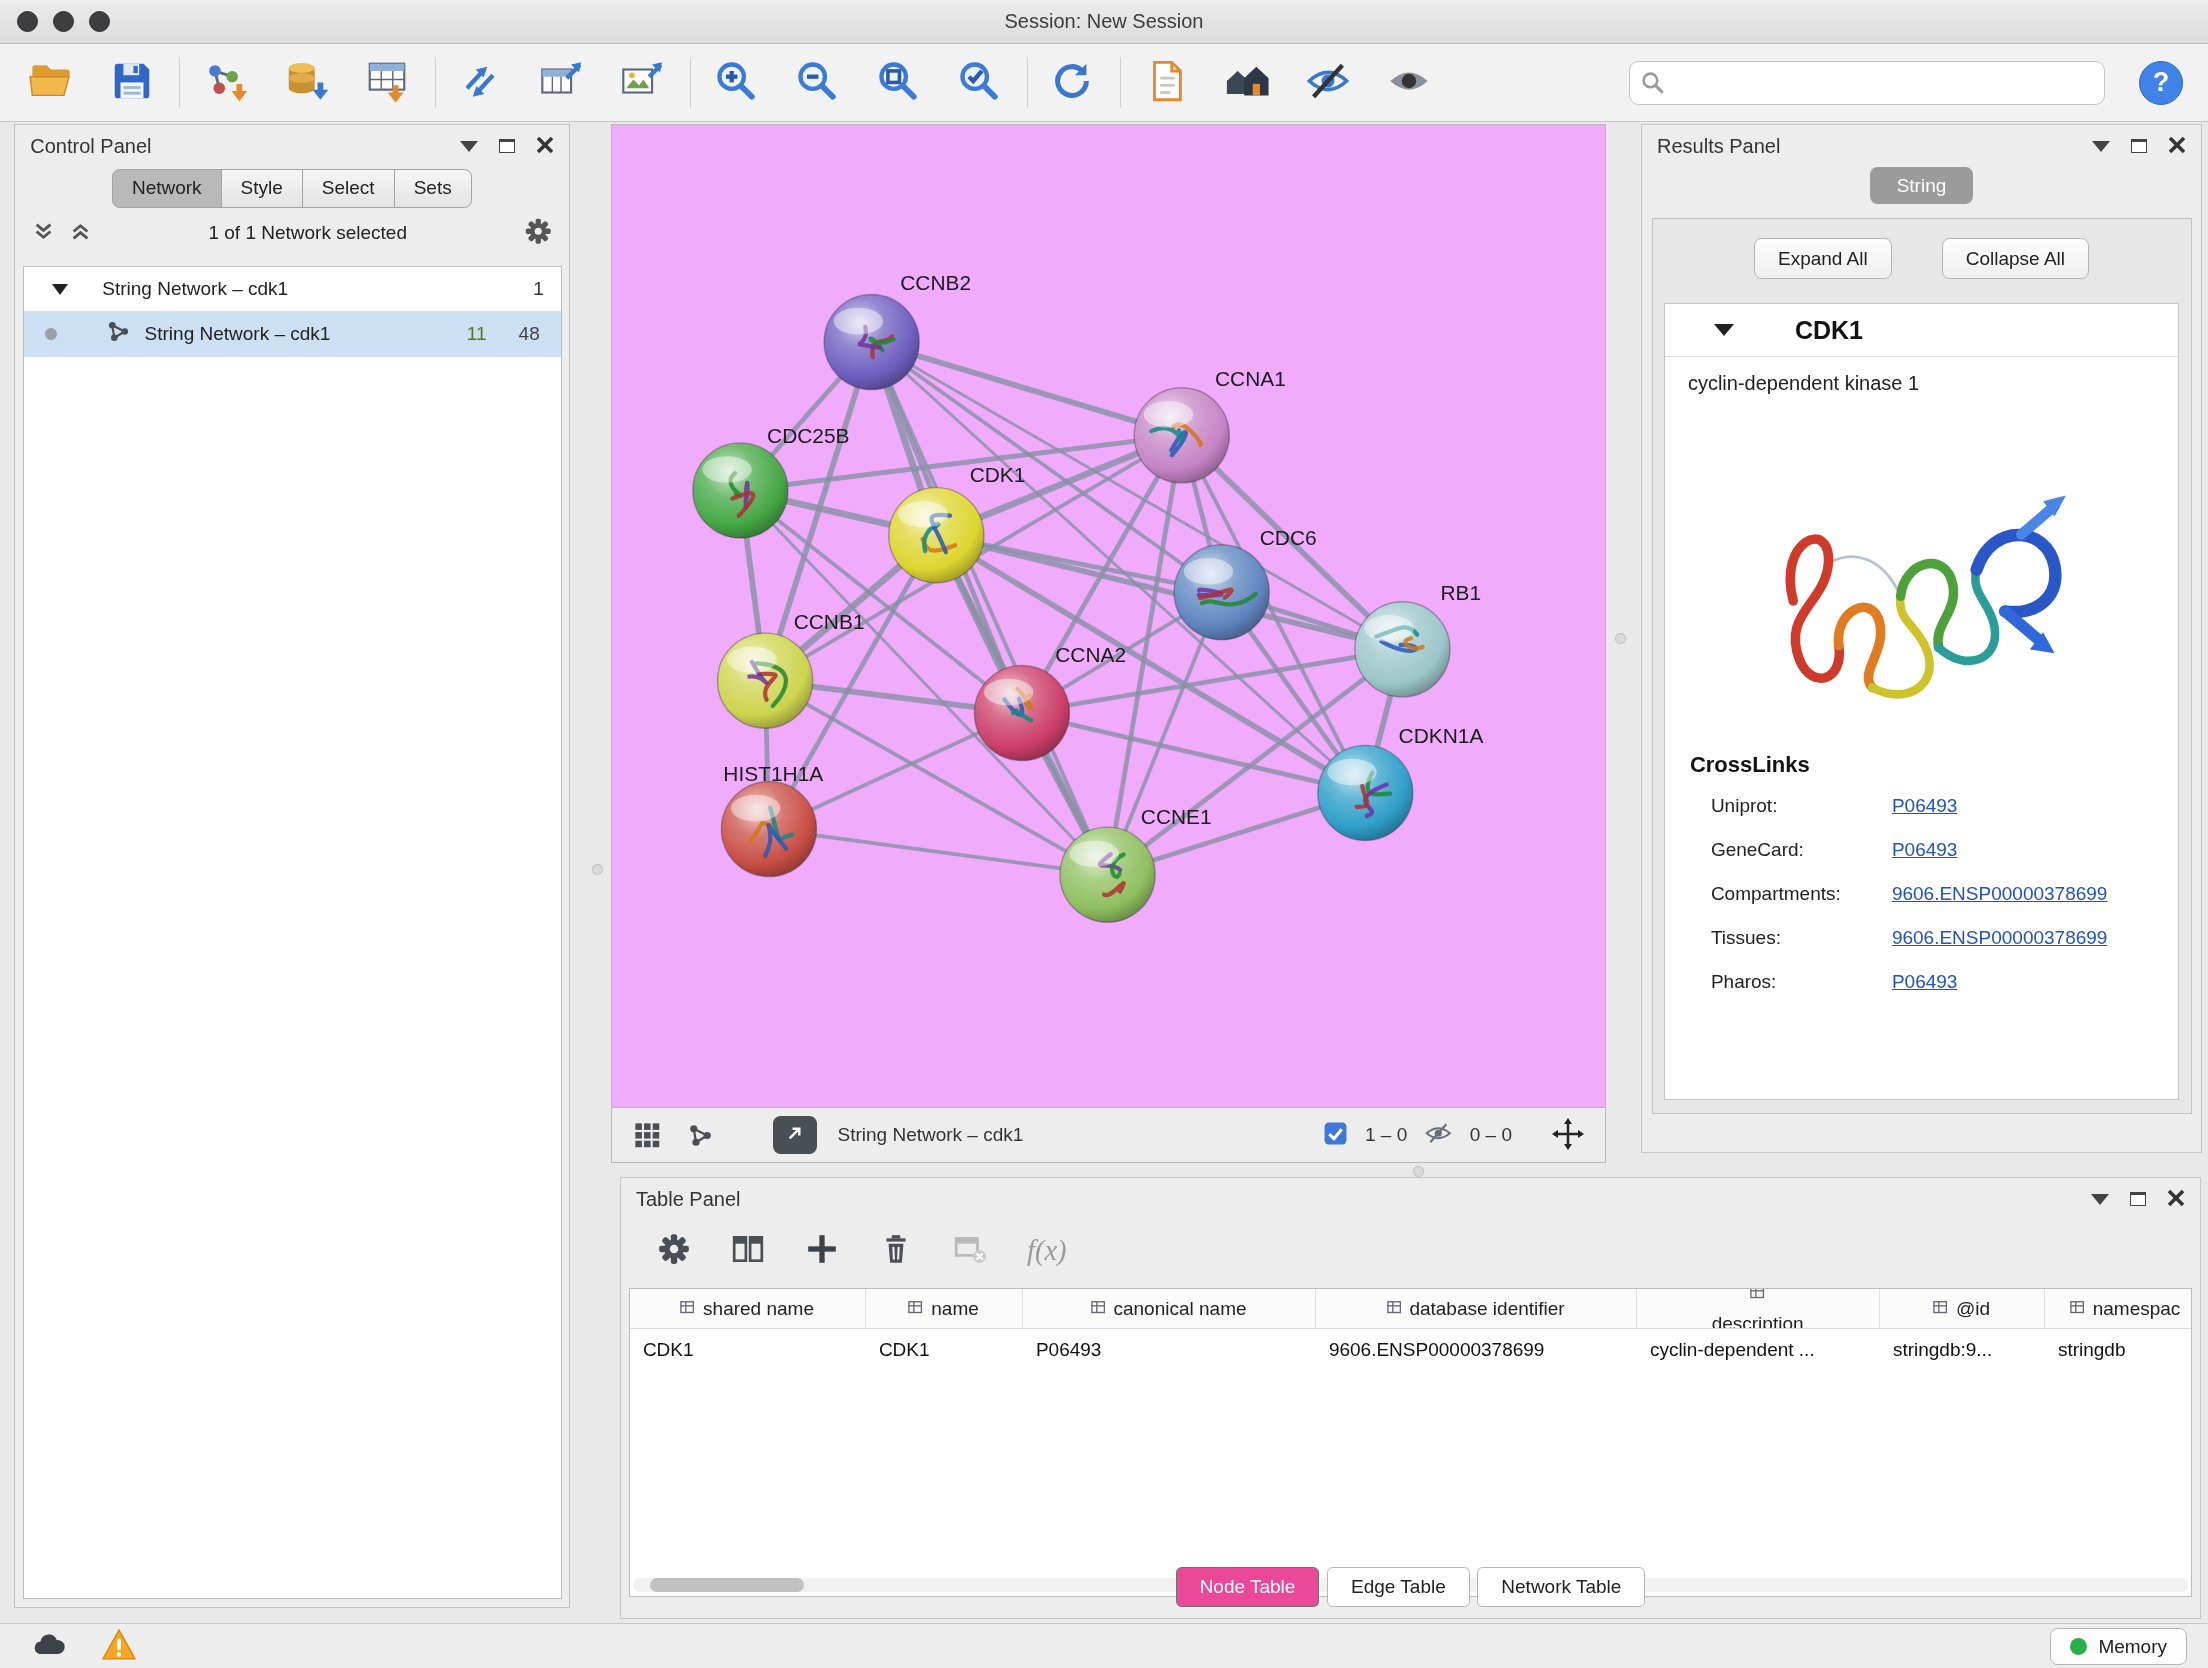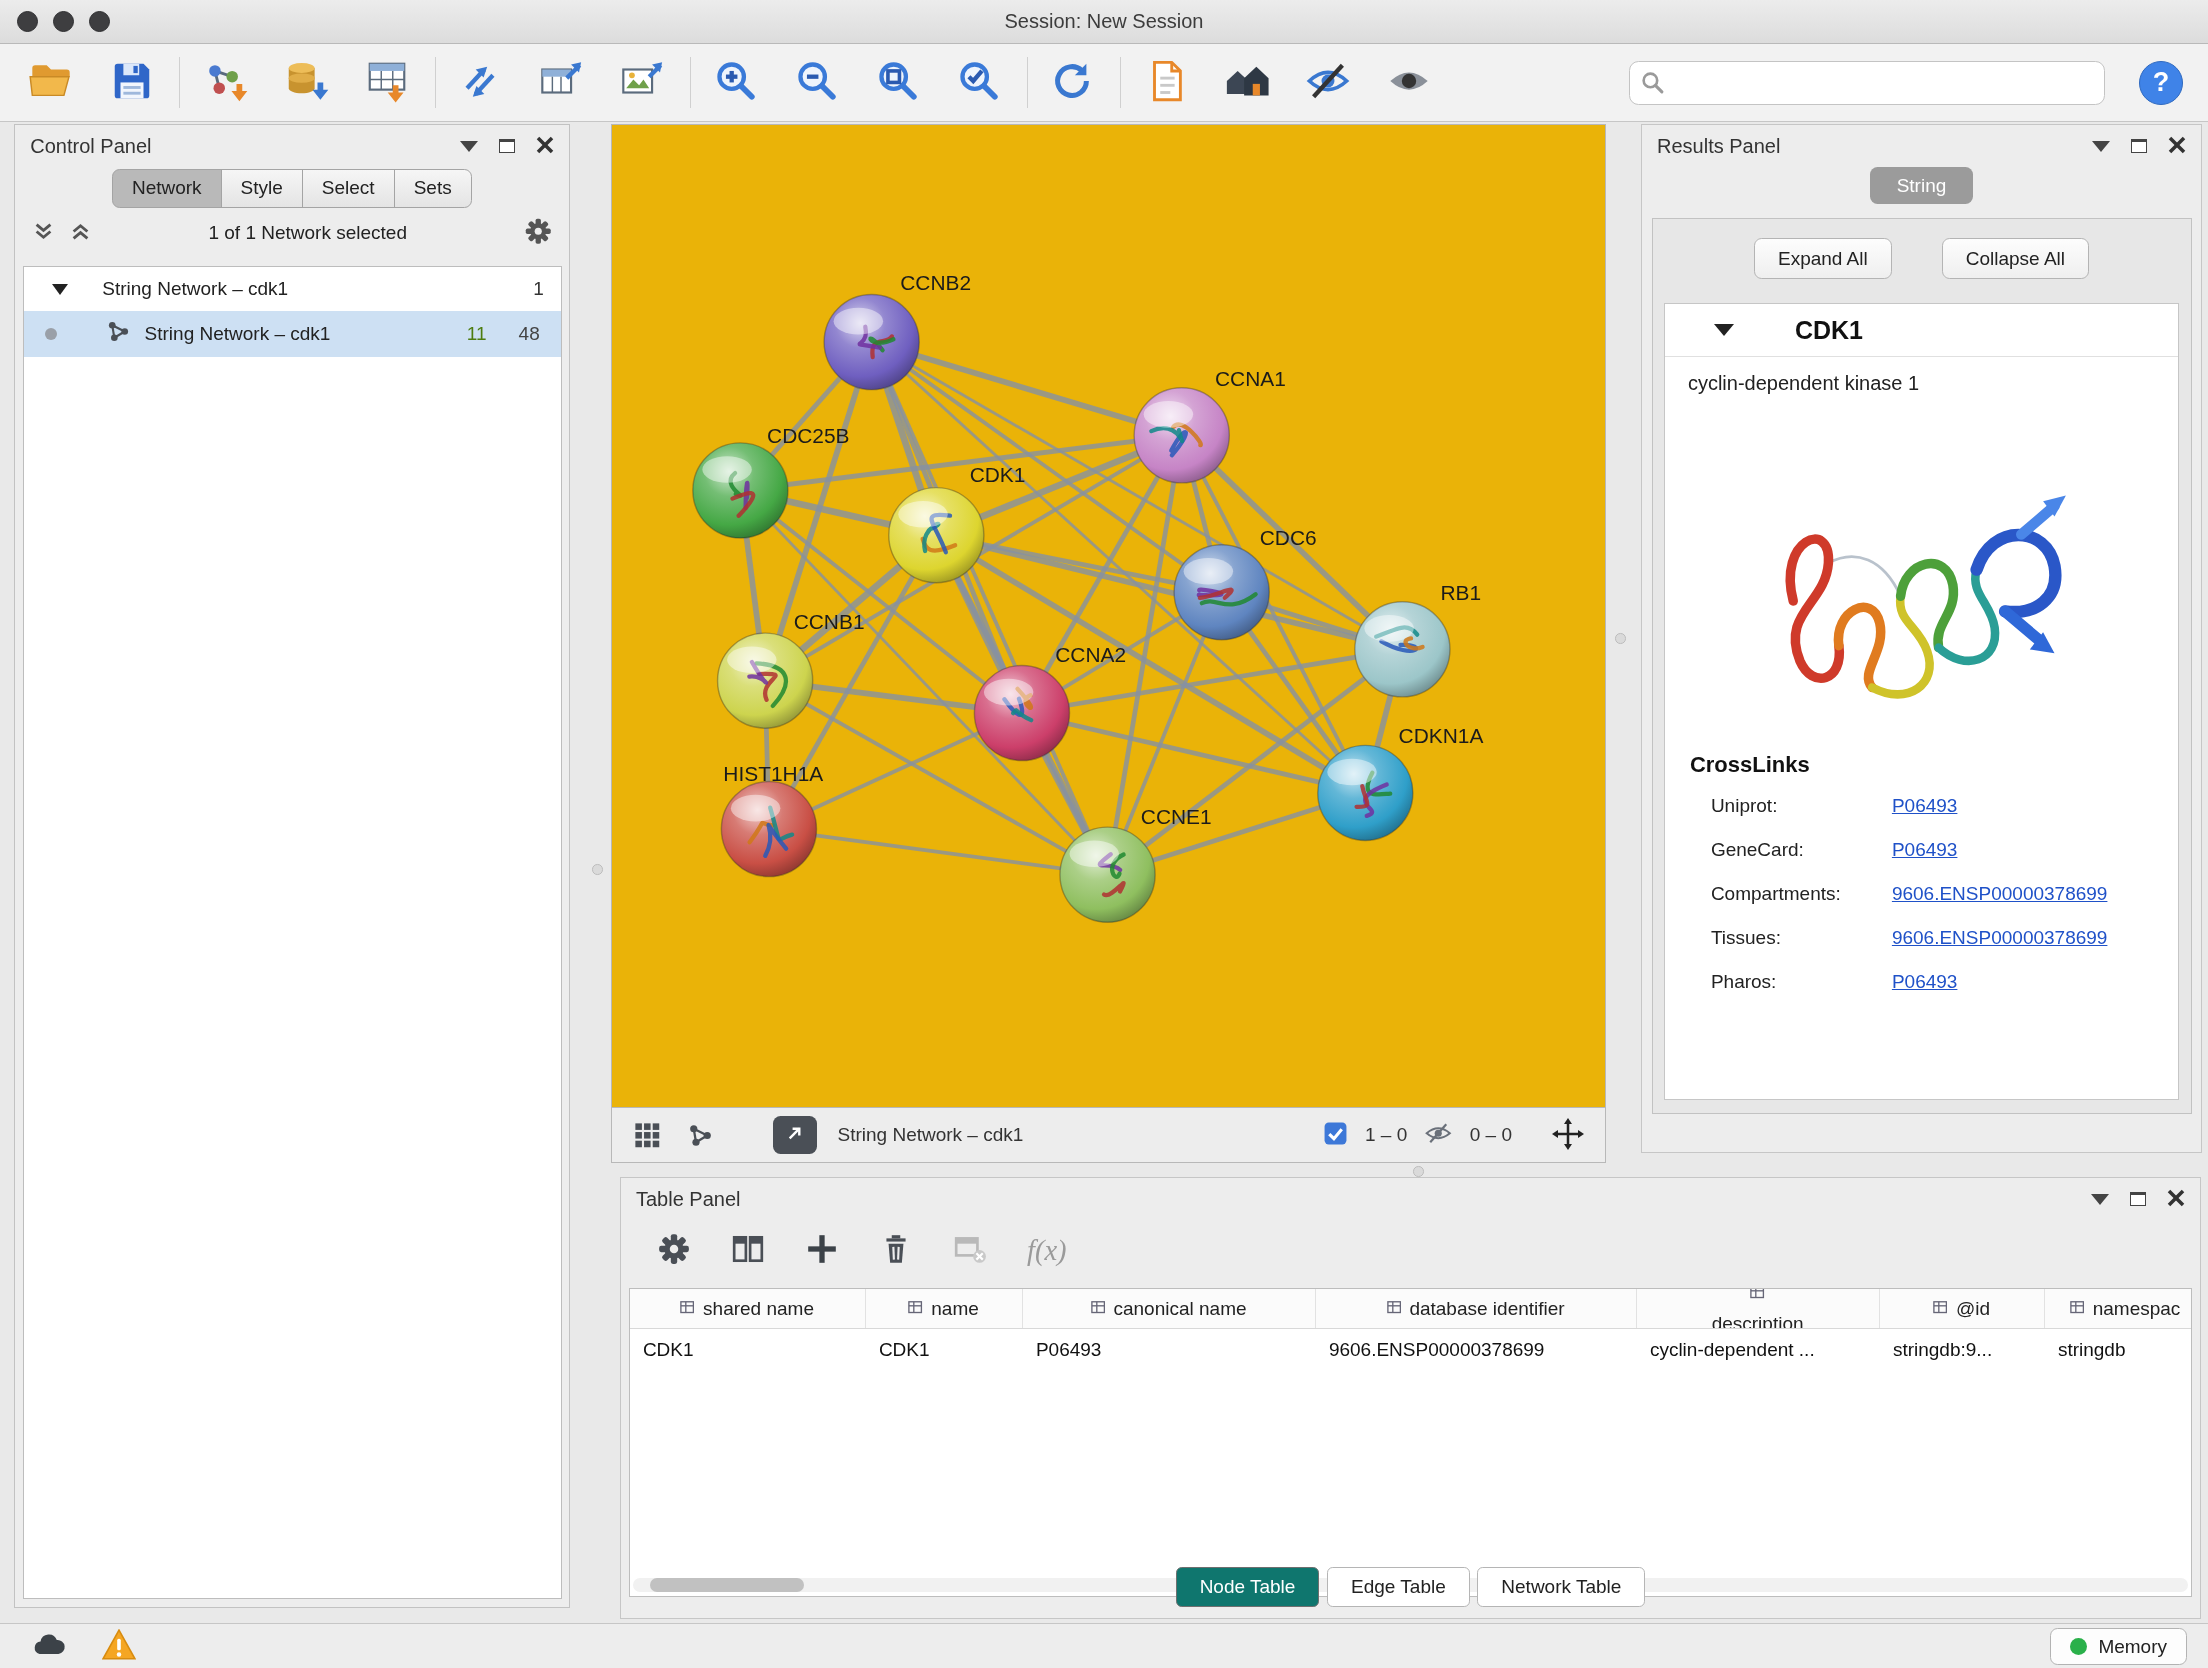--- a/index.html
+++ b/index.html
@@ -51,21 +51,21 @@
   .tree-root .cnt{margin-left:auto;color:#333;}
   .tree-child{height:46px;display:flex;align-items:center;background:#cde0f3;font-size:19px;}
   .tree-dot{width:12.4px;height:12.4px;border-radius:50%;background:#9aa0a8;margin-left:21px;flex:0 0 auto;}
   .tree-child .share{margin-left:49px;flex:0 0 auto;}
   .tree-child .lbl{margin-left:13.3px;}
   .tree-child .n1{margin-left:auto;color:#4d7c0f;}
   .tree-child .n2{margin-left:32px;margin-right:21px;color:#444;}
 
   
   .network-area{position:absolute;left:611px;top:124px;width:995px;height:1039px;}
-  .net-canvas{position:absolute;left:0;top:0;right:0;bottom:55px;background:#eab308;border:1px solid #b8b8b8;}
+  .net-canvas{position:absolute;left:0;top:0;right:0;bottom:55px;background:#f0abfc;border:1px solid #b8b8b8;}
   .net-canvas svg{width:100%;height:100%;display:block;}
   .net-footer{position:absolute;left:0;right:0;bottom:0;height:55px;background:#ededed;border:1px solid #b8b8b8;
     border-top:none;display:flex;align-items:center;padding:0 21px;}
   .nf-gap{margin-right:25px;display:flex;align-items:center;flex:0 0 auto;}
   .nf-btn-dark{width:44px;height:38px;background:#4a4f56;border-radius:7.6px;display:flex;align-items:center;
     justify-content:center;margin-left:34px;flex:0 0 auto;}
   .nf-title{margin-left:21px;font-size:19px;color:#333;flex:0 0 auto;}
   .nf-right{margin-left:auto;display:flex;align-items:center;gap:17px;}
   .nf-count{font-size:19px;color:#333;}
 
@@ -96,21 +96,21 @@
   .tp-table{position:absolute;left:7.6px;right:7.6px;top:110px;height:309px;background:#fff;border:1px solid #bdbdbd;overflow:hidden;}
   .t-head{display:flex;height:40px;border-bottom:1px solid #d8d8d8;background:#fbfbfb;}
   .th{display:flex;align-items:center;justify-content:center;gap:8.6px;font-size:19px;color:#222;
     border-right:1px solid #e2e2e2;flex:0 0 auto;overflow:hidden;white-space:nowrap;}
   .t-row{display:flex;height:42px;align-items:center;}
   .td{padding-left:13.3px;font-size:19px;color:#111;flex:0 0 auto;white-space:nowrap;overflow:hidden;}
   .h-scroll{position:absolute;left:3.8px;bottom:3.8px;height:14.3px;width:calc(100% - 7.6px);background:#f1f1f1;border-radius:7.6px;}
   .h-thumb{position:absolute;left:17px;top:0;width:154px;height:14.3px;background:#c1c1c1;border-radius:7.6px;}
   .tp-tabs{position:absolute;left:0;right:0;bottom:11.4px;display:flex;justify-content:center;gap:7.6px;}
   .tp-tab{font-size:19px;padding:7.6px 23px;border-radius:5.7px;border:1px solid #b5b5b5;background:#fff;color:#222;}
-  .tp-tab.selected{background:#0f766e;border-color:#6f6f6f;color:#fff;}
+  .tp-tab.selected{background:#ec4899;border-color:#6f6f6f;color:#fff;}
 
   
   .statusbar{position:absolute;left:0;top:1623px;width:2208px;height:46px;background:#ededed;
     border-top:1px solid #c6c6c6;display:flex;align-items:center;padding:0 21px;}
   .sb-btn{width:55px;height:38px;display:flex;align-items:center;justify-content:center;margin-right:15px;}
   .memory-btn{margin-left:auto;display:flex;align-items:center;gap:11.4px;border:1px solid #b3b3b3;border-radius:7.6px;
     background:#fdfdfd;padding:6.7px 19px;font-size:19px;color:#222;}
   .mem-dot{width:17px;height:17px;border-radius:50%;background:#2ab04a;}
 
   .split-dot{position:absolute;width:10.5px;height:10.5px;border-radius:50%;background:#dadada;border:1px solid #bdbdbd;}

